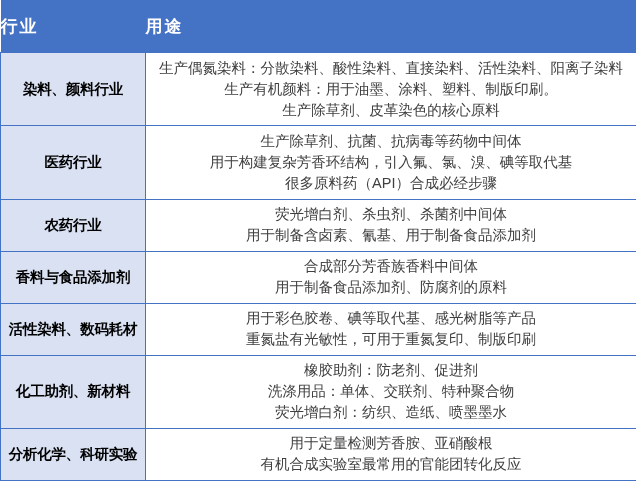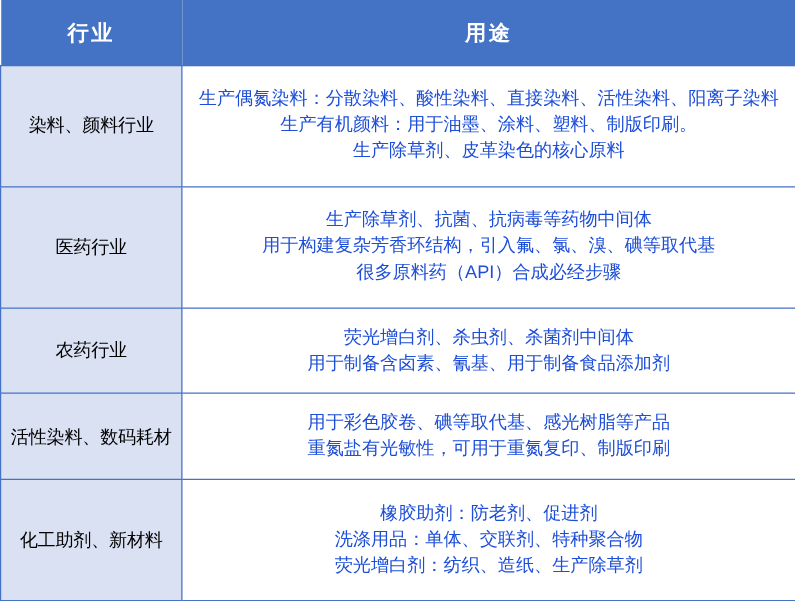--- a/index.html
+++ b/index.html
@@ -27,45 +27,45 @@
   }
   col.col-industry { width: 145px; }
   col.col-usage    { width: 491px; }
 
   th.header-cell {
     background: #4472C4;
     color: #ffffff;
     font-weight: bold;
     font-size: 17px;
     letter-spacing: 2px;
-    text-align: center;
+    text-align: left;
     vertical-align: middle;
     height: 52px;
     border: none;
     padding: 0;
   }
   th.header-cell.header-industry {
     
   }
 
   td.industry-cell {
     background: #D9E1F2;
     color: #000000;
-    font-weight: normal;
+    font-weight: bold;
     font-size: 14.5px;
     text-align: center;
     vertical-align: middle;
     border: 1px solid #4472C4;
     padding: 0 1px;
     white-space: nowrap;
     letter-spacing: -0.2px;
   }
   td.usage-cell {
     background: #FFFFFF;
-    color: #1d4ed8;
+    color: #404040;
     font-size: 14.5px;
     line-height: 1.45;
     text-align: center;
     vertical-align: middle;
     border: 1px solid #4472C4;
     padding: 4px 6px;
   }
   .usage-line {
     display: block;
     white-space: nowrap;
@@ -104,29 +104,43 @@
         </td>
       </tr>
       <tr>
         <td class="industry-cell">农药行业</td>
         <td class="usage-cell">
           <span class="usage-line">荧光增白剂、杀虫剂、杀菌剂中间体</span>
           <span class="usage-line">用于制备含卤素、氰基、用于制备食品添加剂</span>
         </td>
       </tr>
       <tr>
+        <td class="industry-cell">香料与食品添加剂</td>
+        <td class="usage-cell">
+          <span class="usage-line">合成部分芳香族香料中间体</span>
+          <span class="usage-line">用于制备食品添加剂、防腐剂的原料</span>
+        </td>
+      </tr>
+      <tr>
         <td class="industry-cell">活性染料、数码耗材</td>
         <td class="usage-cell">
           <span class="usage-line">用于彩色胶卷、碘等取代基、感光树脂等产品</span>
           <span class="usage-line">重氮盐有光敏性，可用于重氮复印、制版印刷</span>
         </td>
       </tr>
       <tr>
         <td class="industry-cell">化工助剂、新材料</td>
         <td class="usage-cell">
           <span class="usage-line">橡胶助剂：防老剂、促进剂</span>
           <span class="usage-line">洗涤用品：单体、交联剂、特种聚合物</span>
-          <span class="usage-line">荧光增白剂：纺织、造纸、生产除草剂</span>
+          <span class="usage-line">荧光增白剂：纺织、造纸、喷墨墨水</span>
+        </td>
+      </tr>
+      <tr>
+        <td class="industry-cell">分析化学、科研实验</td>
+        <td class="usage-cell">
+          <span class="usage-line">用于定量检测芳香胺、亚硝酸根</span>
+          <span class="usage-line">有机合成实验室最常用的官能团转化反应</span>
         </td>
       </tr>
     </tbody>
   </table>
 </div>
 
 </body></html>

